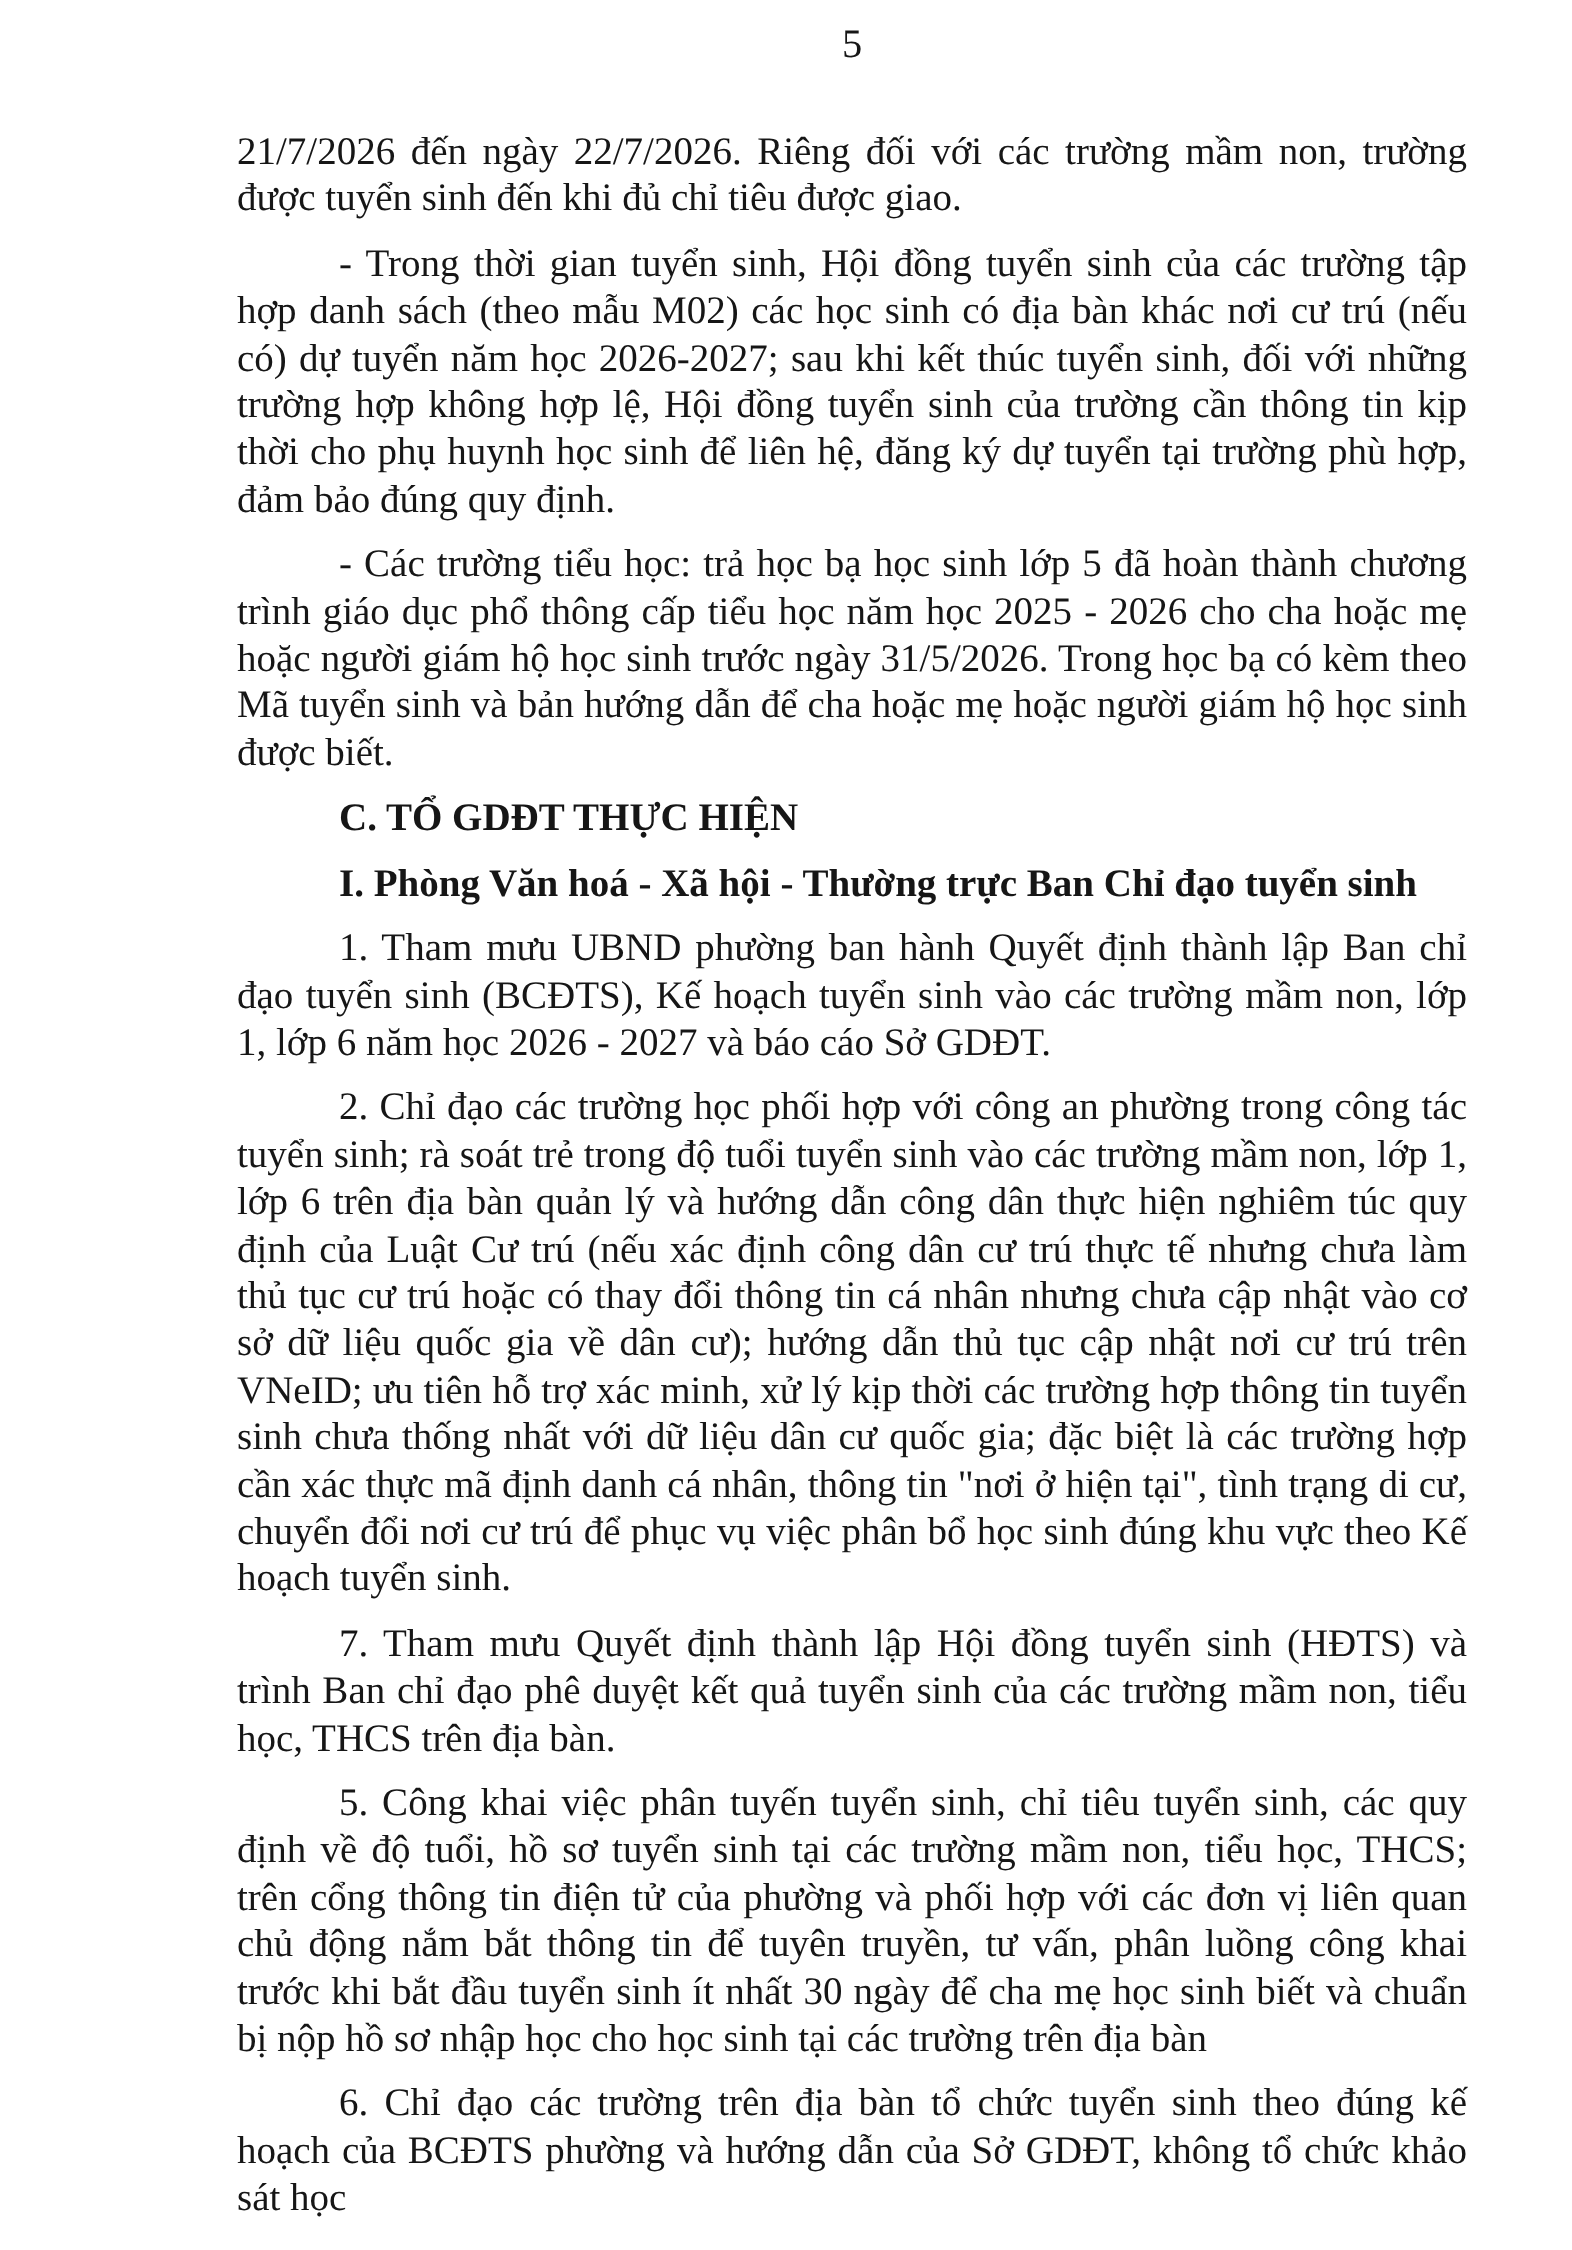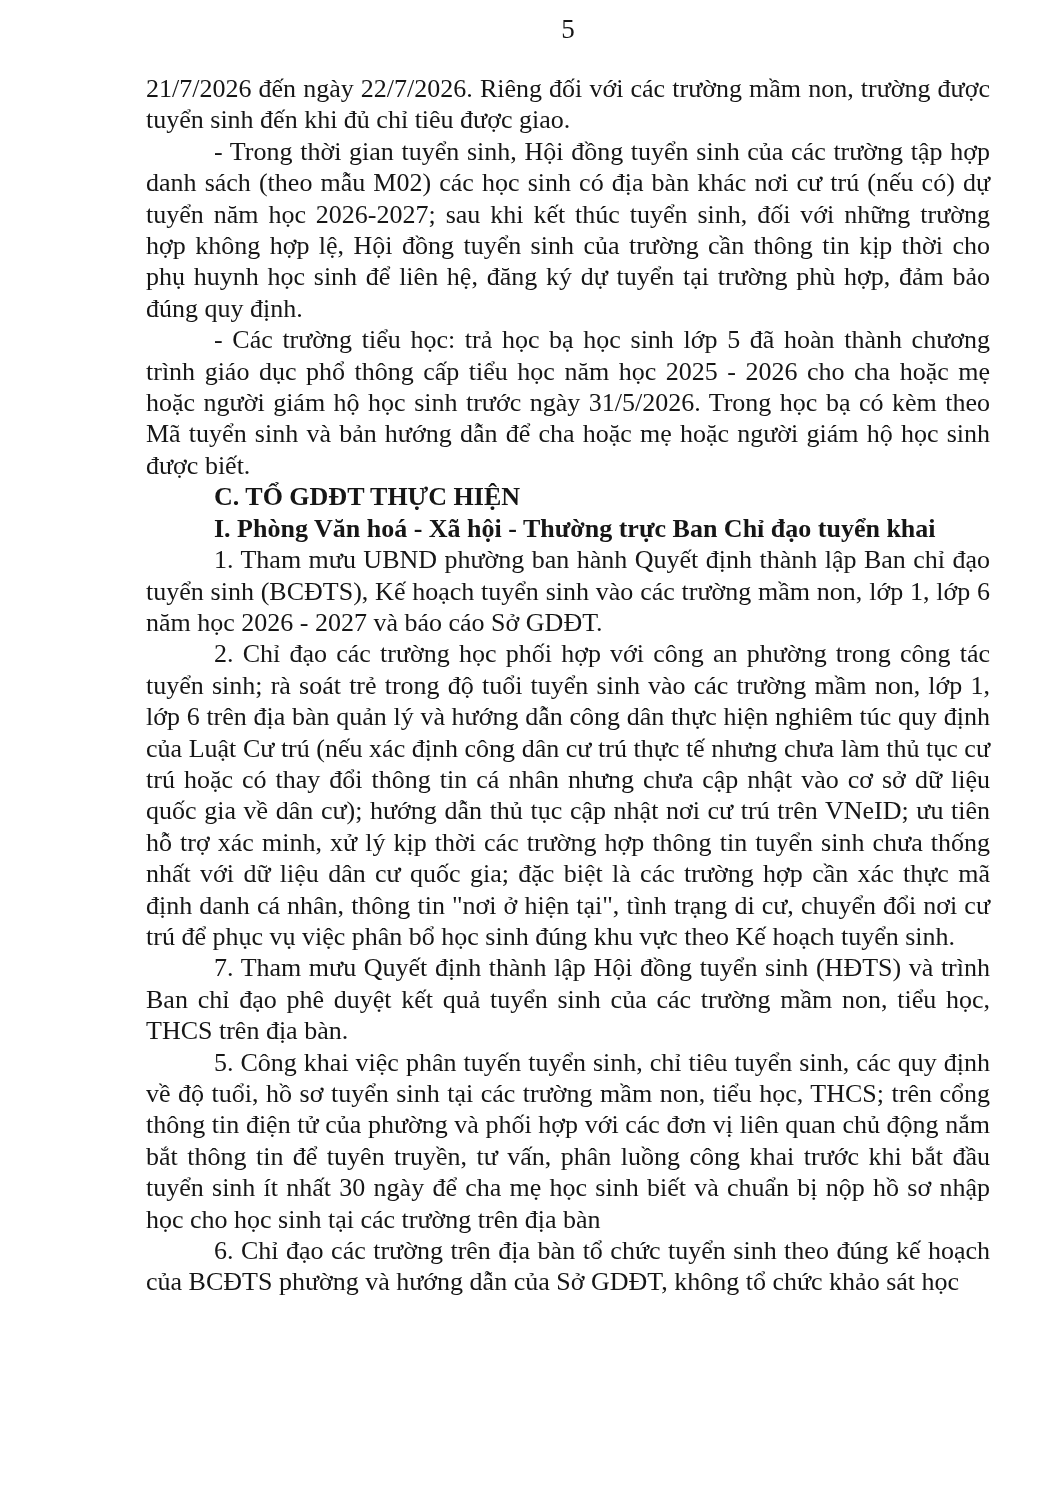--- a/index.html
+++ b/index.html
@@ -28,21 +28,21 @@
   .content {
     position: absolute;
     top: 73px;
     left: 146px;
     width: 844px;
     font-size: 26px;
     line-height: 31.4px;
     text-align: justify;
   }
   .content p {
-    margin: 0;
+    margin: 12px;
     padding: 0;
     text-indent: 68px;
   }
   .content p.no-indent {
     text-indent: 0;
   }
   .content p.heading {
     font-weight: bold;
     text-align: left;
   }
@@ -51,20 +51,20 @@
 <body>
 
 <div class="page">
   <div class="page-number">5</div>
 
   <div class="content">
     <p class="no-indent">21/7/2026 đến ngày 22/7/2026. Riêng đối với các trường mầm non, trường được tuyển sinh đến khi đủ chỉ tiêu được giao.</p>
     <p>- Trong thời gian tuyển sinh, Hội đồng tuyển sinh của các trường tập hợp danh sách (theo mẫu M02) các học sinh có địa bàn khác nơi cư trú (nếu có) dự tuyển năm học 2026-2027; sau khi kết thúc tuyển sinh, đối với những trường hợp không hợp lệ, Hội đồng tuyển sinh của trường cần thông tin kịp thời cho phụ huynh học sinh để liên hệ, đăng ký dự tuyển tại trường phù hợp, đảm bảo đúng quy định.</p>
     <p>- Các trường tiểu học: trả học bạ học sinh lớp 5 đã hoàn thành chương trình giáo dục phổ thông cấp tiểu học năm học 2025 - 2026 cho cha hoặc mẹ hoặc người giám hộ học sinh trước ngày 31/5/2026. Trong học bạ có kèm theo Mã tuyển sinh và bản hướng dẫn để cha hoặc mẹ hoặc người giám hộ học sinh được biết.</p>
     <p class="heading">C. TỔ GDĐT THỰC HIỆN</p>
-    <p class="heading">I. Phòng Văn hoá - Xã hội - Thường trực Ban Chỉ đạo tuyển khai</p>
+    <p class="heading">I. Phòng Văn hoá - Xã hội - Thường trực Ban Chỉ đạo tuyển sinh</p>
     <p>1. Tham mưu UBND phường ban hành Quyết định thành lập Ban chỉ đạo tuyển sinh (BCĐTS), Kế hoạch tuyển sinh vào các trường mầm non, lớp 1, lớp 6 năm học 2026 - 2027 và báo cáo Sở GDĐT.</p>
     <p>2. Chỉ đạo các trường học phối hợp với công an phường trong công tác tuyển sinh; rà soát trẻ trong độ tuổi tuyển sinh vào các trường mầm non, lớp 1, lớp 6 trên địa bàn quản lý và hướng dẫn công dân thực hiện nghiêm túc quy định của Luật Cư trú (nếu xác định công dân cư trú thực tế nhưng chưa làm thủ tục cư trú hoặc có thay đổi thông tin cá nhân nhưng chưa cập nhật vào cơ sở dữ liệu quốc gia về dân cư); hướng dẫn thủ tục cập nhật nơi cư trú trên VNeID; ưu tiên hỗ trợ xác minh, xử lý kịp thời các trường hợp thông tin tuyển sinh chưa thống nhất với dữ liệu dân cư quốc gia; đặc biệt là các trường hợp cần xác thực mã định danh cá nhân, thông tin "nơi ở hiện tại", tình trạng di cư, chuyển đổi nơi cư trú để phục vụ việc phân bổ học sinh đúng khu vực theo Kế hoạch tuyển sinh.</p>
     <p>7. Tham mưu Quyết định thành lập Hội đồng tuyển sinh (HĐTS) và trình Ban chỉ đạo phê duyệt kết quả tuyển sinh của các trường mầm non, tiểu học, THCS trên địa bàn.</p>
     <p>5. Công khai việc phân tuyến tuyển sinh, chỉ tiêu tuyển sinh, các quy định về độ tuổi, hồ sơ tuyển sinh tại các trường mầm non, tiểu học, THCS; trên cổng thông tin điện tử của phường và phối hợp với các đơn vị liên quan chủ động nắm bắt thông tin để tuyên truyền, tư vấn, phân luồng công khai trước khi bắt đầu tuyển sinh ít nhất 30 ngày để cha mẹ học sinh biết và chuẩn bị nộp hồ sơ nhập học cho học sinh tại các trường trên địa bàn</p>
     <p>6. Chỉ đạo các trường trên địa bàn tổ chức tuyển sinh theo đúng kế hoạch của BCĐTS phường và hướng dẫn của Sở GDĐT, không tổ chức khảo sát học</p>
   </div>
 </div>
 
 </body></html>

